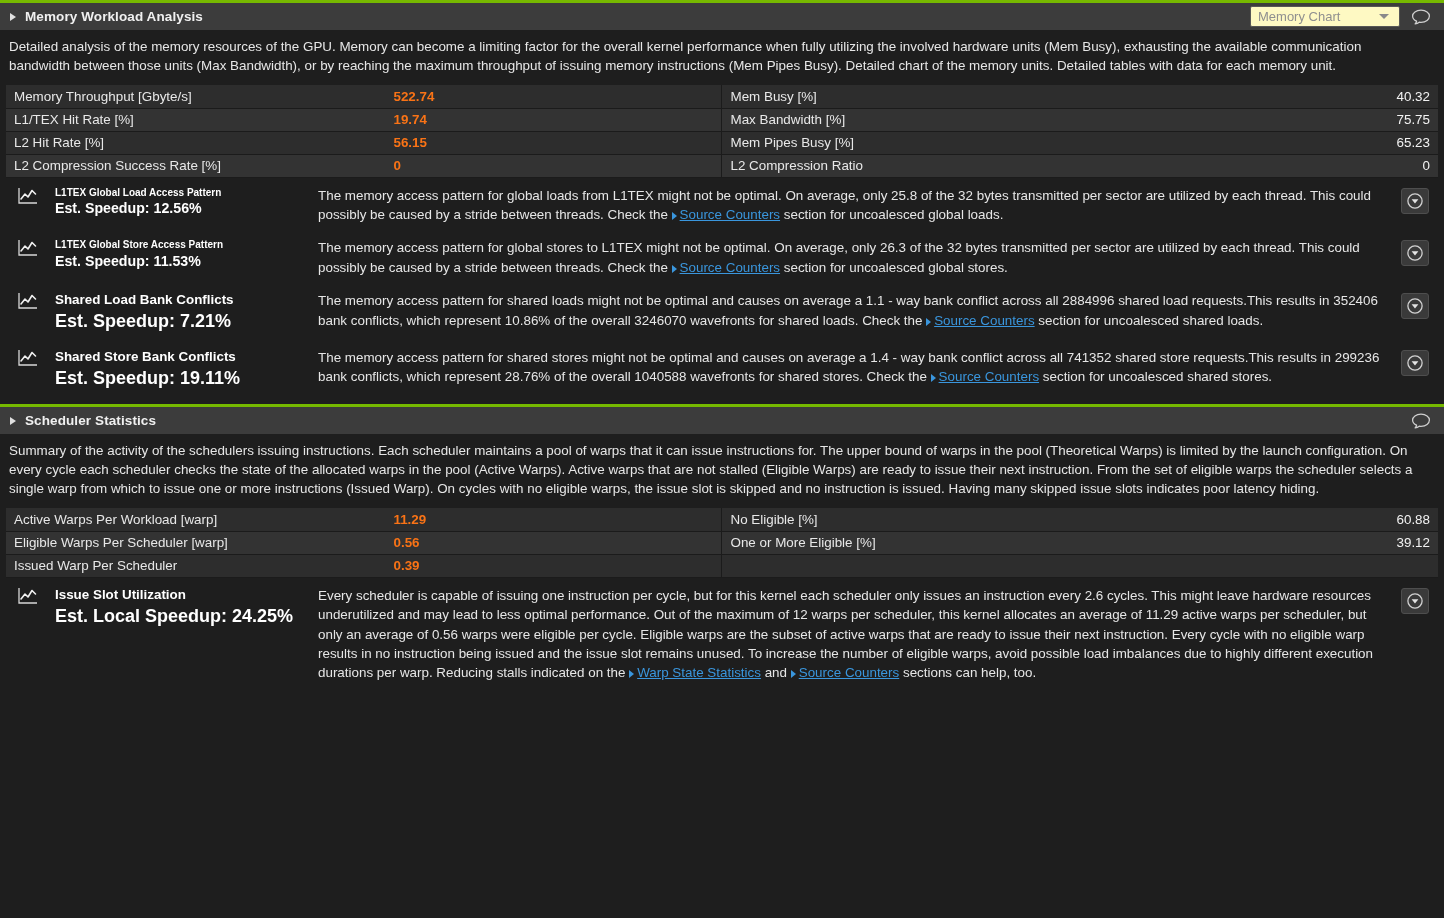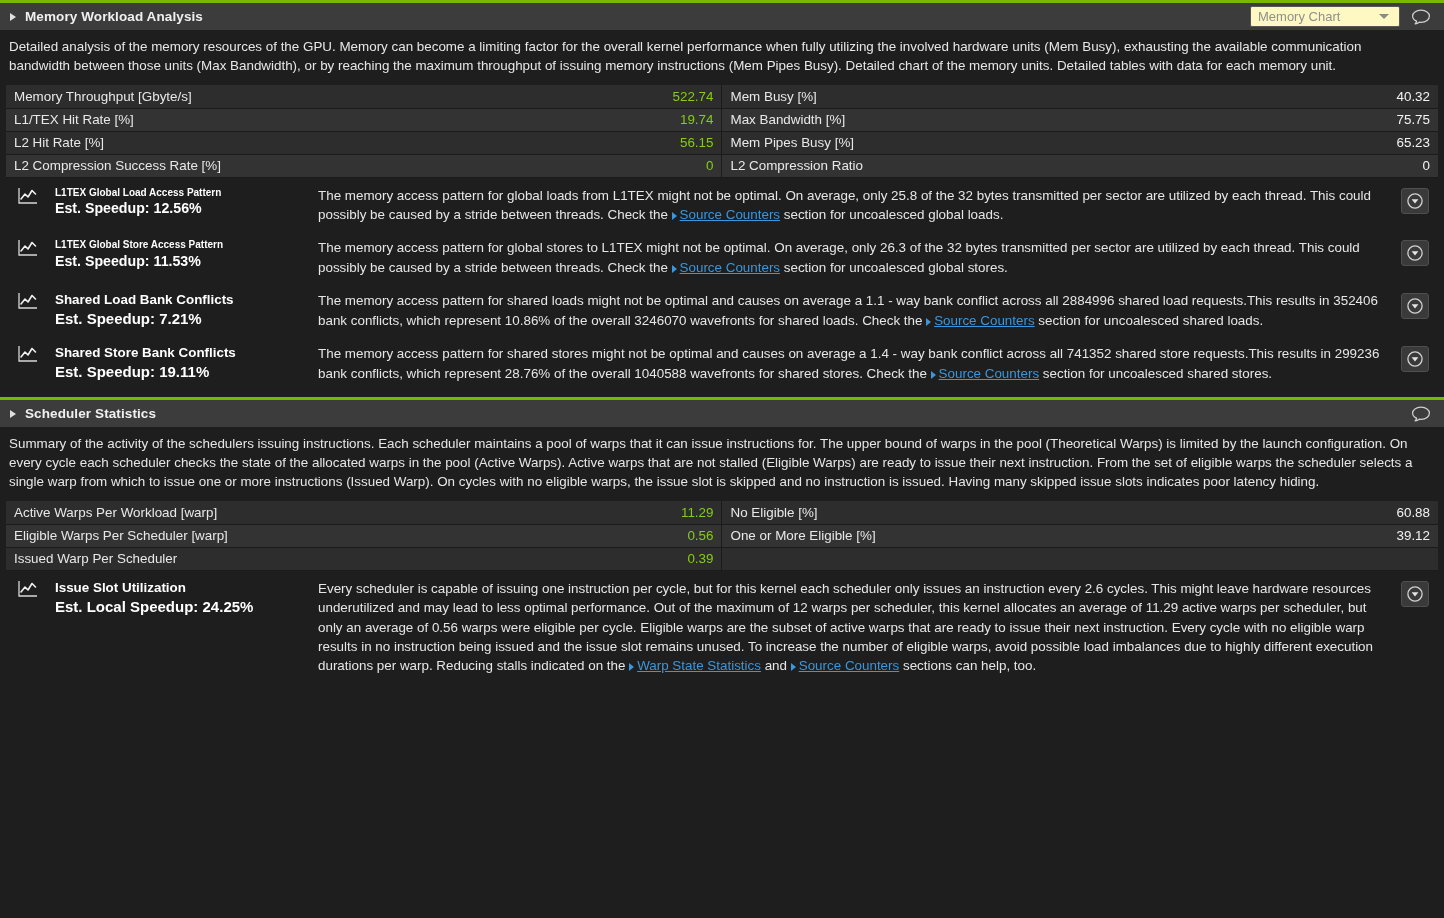--- a/index.html
+++ b/index.html
@@ -105,21 +105,21 @@
     padding: 0 8px;
     font-size: 13.4px;
     border-bottom: 1px solid #1b1b1b;
     box-sizing: border-box;
     white-space: nowrap;
     overflow: hidden;
   }
   .metrics-table tr.odd td { background: #2d2d2d; }
   .metrics-table tr.even td { background: #333333; }
   .mt-name  { width: 26.5%; color: #e8e8e8; }
-  .mt-value { width: 23.5%; text-align: right; color: #84cc16; border-right: 1px solid #1b1b1b; }
+  .mt-value { width: 23.5%; color: #f97316; border-right: 1px solid #1b1b1b; font-weight: bold; }
   .mt-name2 { width: 26.5%; color: #e8e8e8; }
   .mt-value2{ width: 23.5%; text-align: right; color: #f2f2f2; }
 
   
   .recs { margin-top: 8px; }
   .rec-row {
     display: flex;
     align-items: flex-start;
     padding: 0 4px 0 0;
     box-sizing: border-box;
@@ -148,21 +148,21 @@
     white-space: nowrap;
   }
   .rec-title.small { font-size: 13.4px; }
   .rec-speedup {
     font-weight: bold;
     font-size: 14.2px;
     color: #ffffff;
     line-height: 1.35;
     white-space: nowrap;
   }
-  .rec-speedup.small { font-size: 15px; }
+  .rec-speedup.small { font-size: 18px; }
   .rec-body-cell {
     flex: 1 1 auto;
     font-size: 13.4px;
     line-height: 1.45;
     color: #e6e6e6;
     padding-right: 10px;
     box-sizing: border-box;
   }
   .rec-btn-cell {
     width: 50px;

